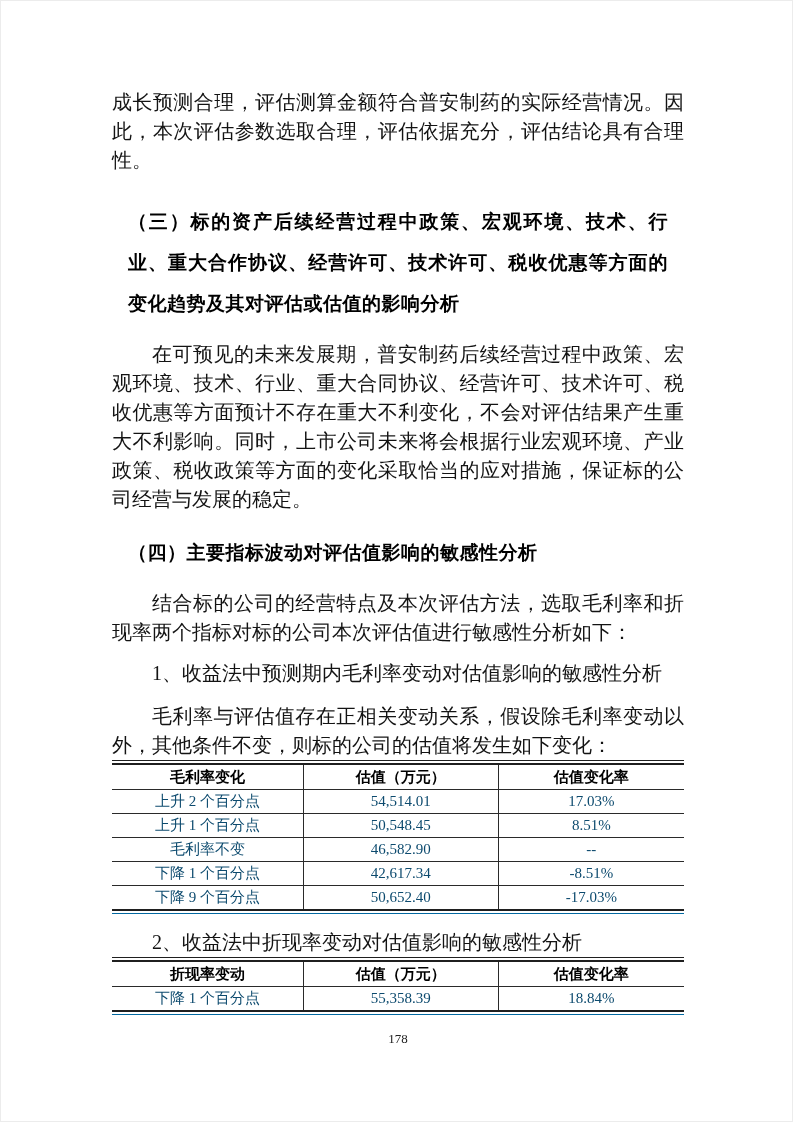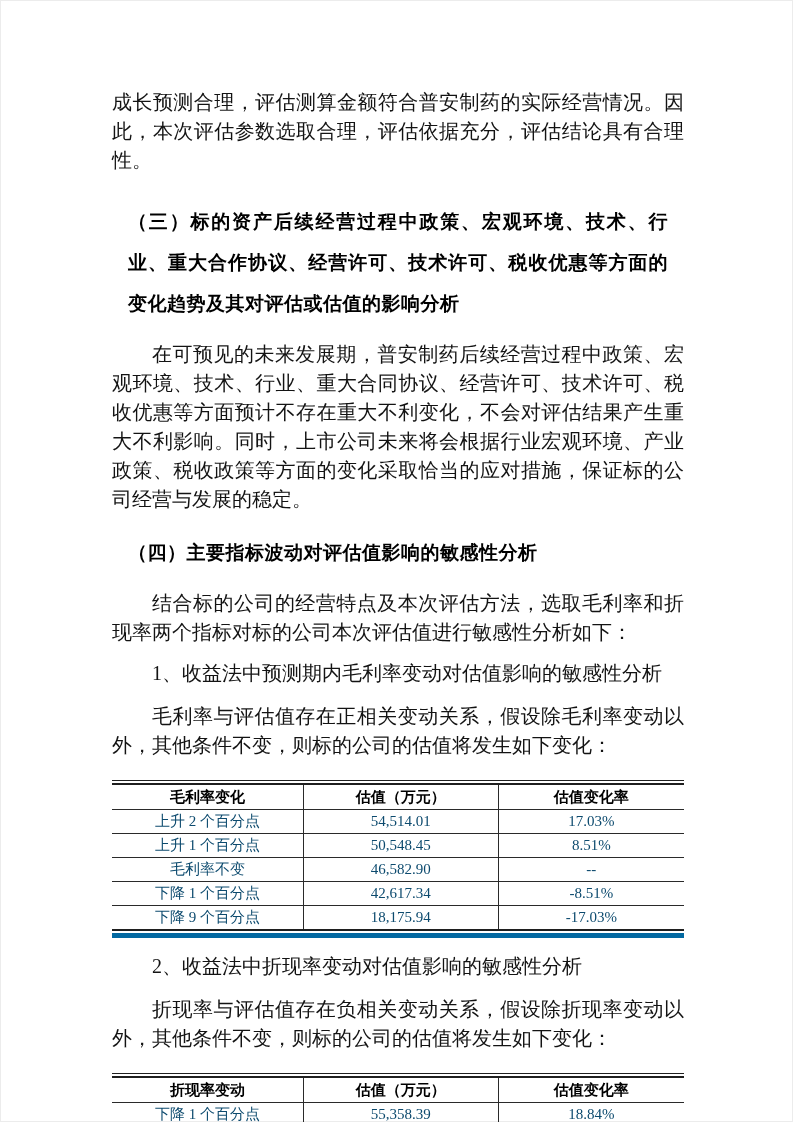--- a/index.html
+++ b/index.html
@@ -51,23 +51,23 @@
     margin: 0;
     color: #131313;
   }
   .sub1-title { margin-top: 12px; }
   .sub1-para { margin-top: 14px; }
   .sub2-title { margin-top: 14px; }
   .sub2-para { margin-top: 14px; }
 
   
   .tbl-wrap {
-    margin-top: 20px;
+    margin-top: 0;
     border-top: 1px solid #1f1f1f;
-    border-bottom: 5px solid #0369a1;
+    border-bottom: 1px solid #0369a1;
     padding: 2px 0;
   }
   table.data-table {
     width: 100%;
     border-collapse: collapse;
     border-top: 2px solid #1f1f1f;
     border-bottom: 2px solid #1f1f1f;
     table-layout: fixed;
   }
   table.data-table col.c1 { width: 33.5%; }
@@ -155,30 +155,29 @@
             <td>46,582.90</td>
             <td>--</td>
           </tr>
           <tr>
             <td>下降 1 个百分点</td>
             <td>42,617.34</td>
             <td>-8.51%</td>
           </tr>
           <tr>
             <td>下降 9 个百分点</td>
-            <td>18,175.94</td>
+            <td>50,652.40</td>
             <td>-17.03%</td>
           </tr>
         </tbody>
       </table>
     </div>
 
     <p class="sub-title sub2-title">2、收益法中折现率变动对估值影响的敏感性分析</p>
 
-    <p class="para sub2-para">折现率与评估值存在负相关变动关系，假设除折现率变动以外，其他条件不变，则标的公司的估值将发生如下变化：</p>
 
     <div class="tbl-wrap">
       <table class="data-table">
         <colgroup>
             <col class="c1">
             <col class="c2">
             <col class="c3">
           </colgroup>
         <thead>
           <tr>

